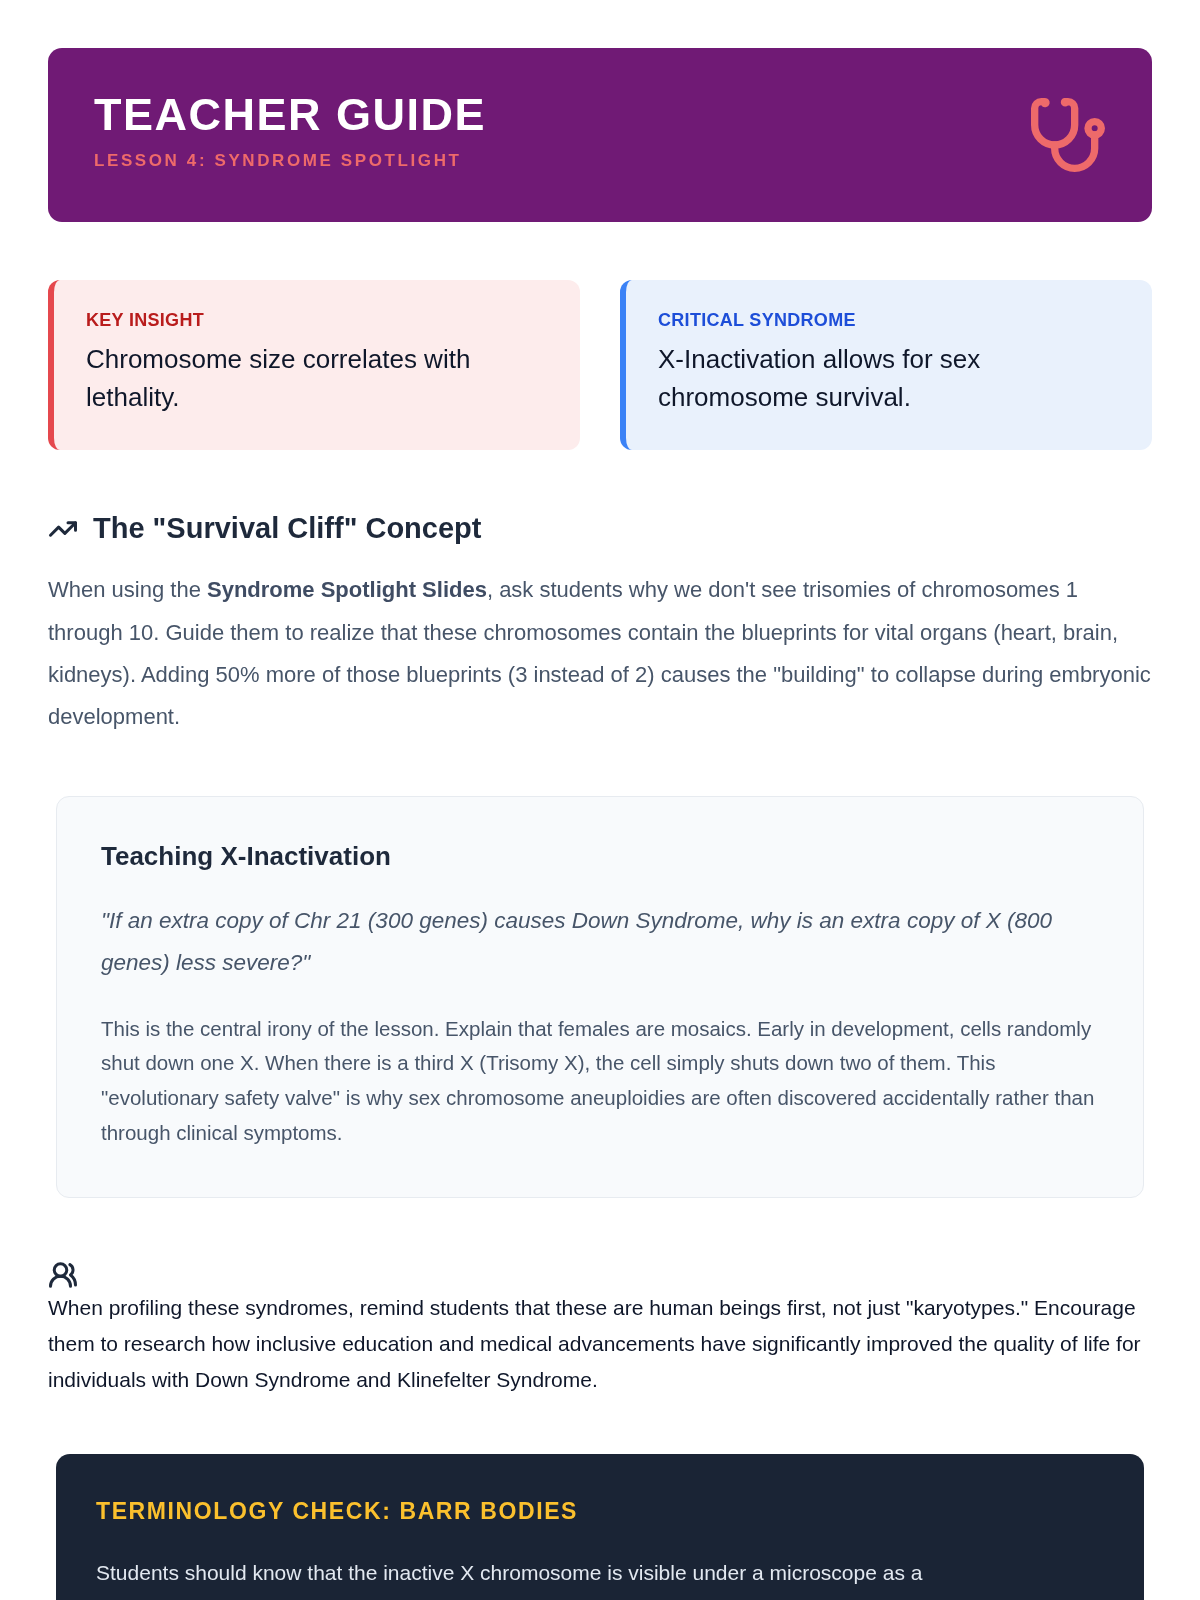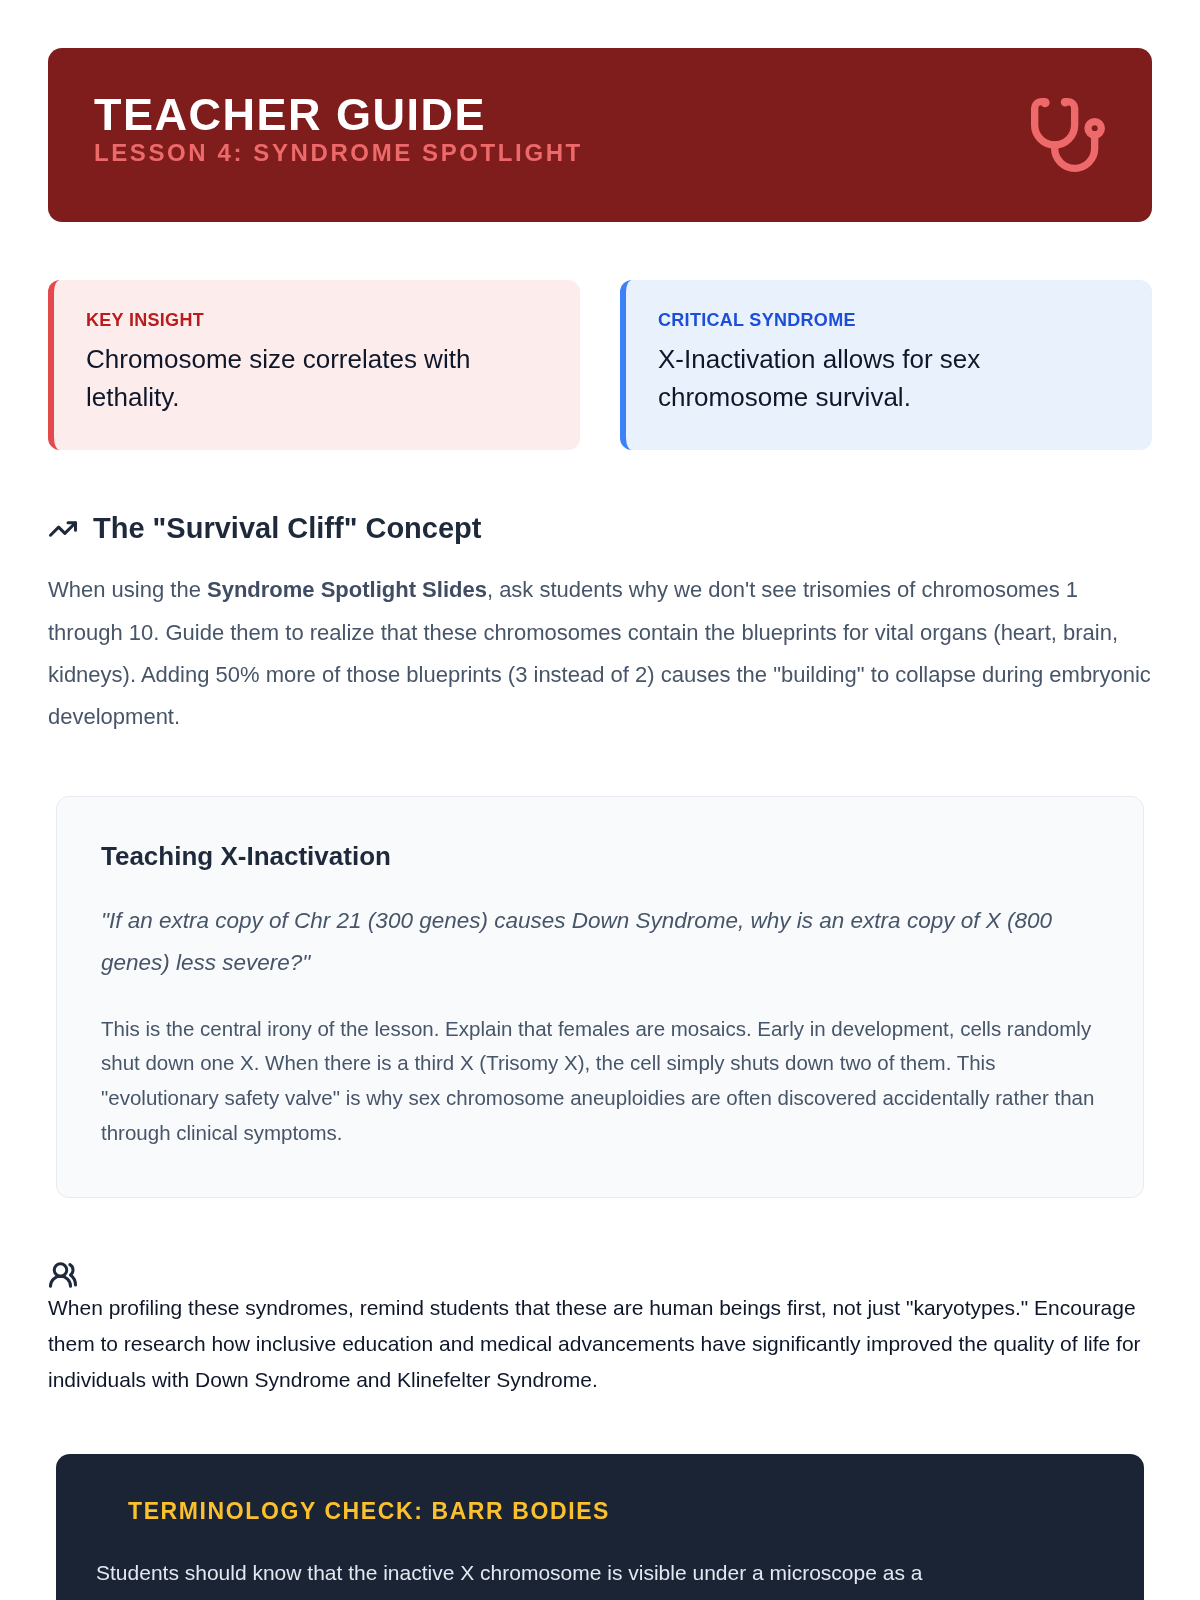--- a/index.html
+++ b/index.html
@@ -8,39 +8,39 @@
     height:1600px;
     background:#ffffff;
     font-family:"Liberation Sans", sans-serif;
     color:#1e293b;
     overflow:hidden;
   }
   .page { padding:48px; }
 
   
   .banner {
-    background:#7f1d1d;
+    background:#701a75;
     border-radius:14px;
     padding:44px 40px 42px 46px;
     position:relative;
     height:174px;
   }
   .banner h1 {
     color:#ffffff;
     font-size:45px;
     font-weight:bold;
     letter-spacing:1.5px;
     line-height:1.0;
   }
   .banner .subtitle {
     color:#ee6a6a;
-    font-size:24px;
+    font-size:17px;
     font-weight:bold;
     letter-spacing:2.6px;
-    margin-top:2px;
+    margin-top:14px;
   }
   .banner .steth {
     position:absolute;
     right:44px;
     top:50%;
     transform:translateY(-50%);
     width:80px; height:80px;
   }
 
   
@@ -123,21 +123,20 @@
     background:#1a2435;
     border-radius:14px;
     padding:44px 40px;
     min-height:220px;
   }
   .term-box .term-title {
     color:#fbc02d;
     font-size:23px;
     font-weight:bold;
     letter-spacing:1.6px;
-    margin-left:32px;
   }
   .term-box .term-body {
     margin-top:30px;
     color:#e2e8f0;
     font-size:21px;
     line-height:1.7;
   }
 </style>
 </head>
 <body>

